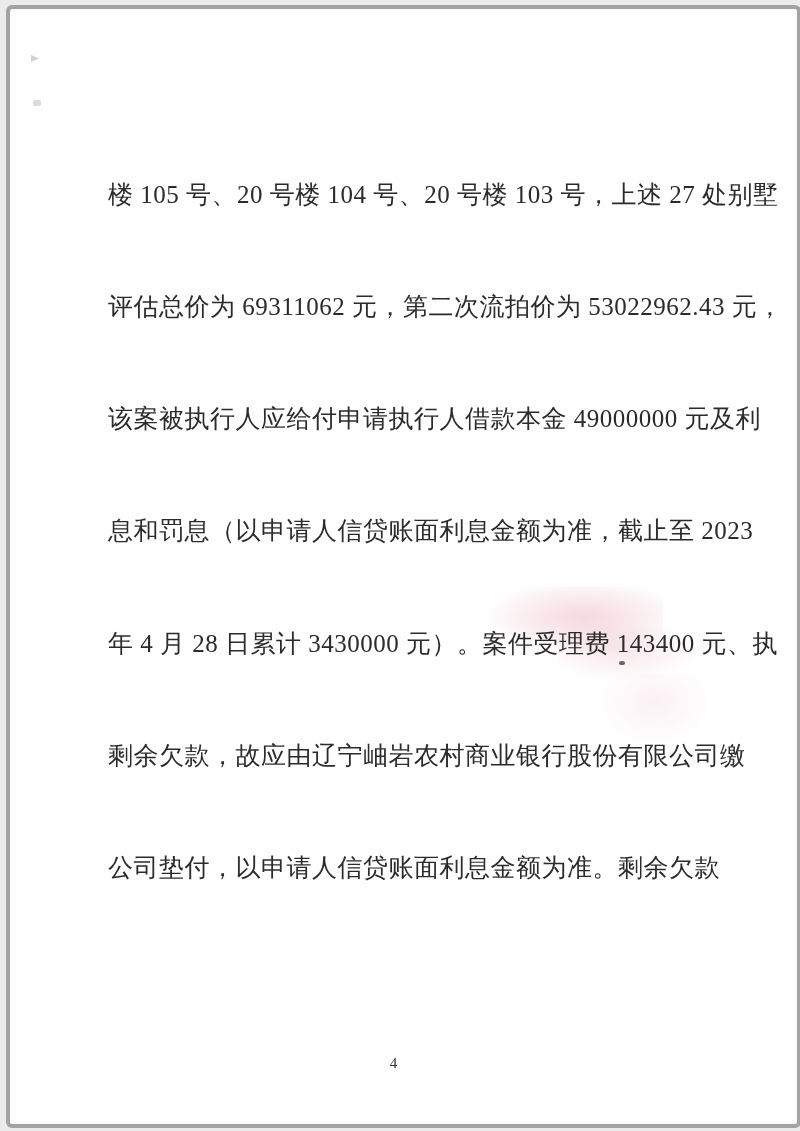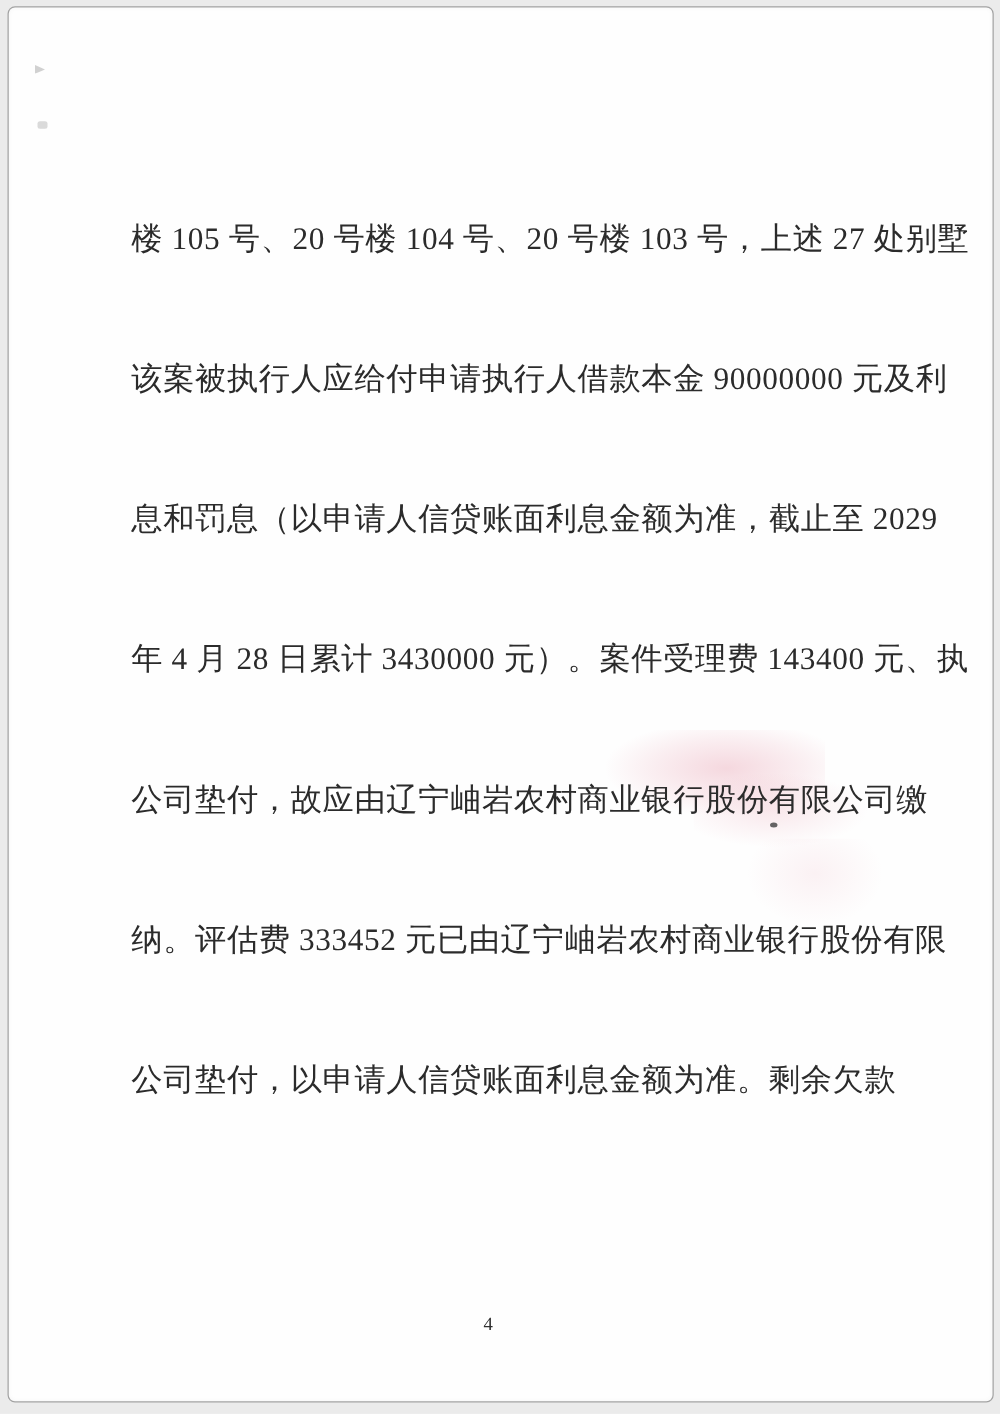--- a/index.html
+++ b/index.html
@@ -11,21 +11,21 @@
     overflow: hidden;
     position: relative;
   }
   .scan-page {
     position: absolute;
     left: 6px;
     top: 5px;
     width: 787px;
     height: 1115px;
     background: #fefefe;
-    border: 1px solid #a3a3a3;
+    border: 4px solid #a3a3a3;
     border-radius: 6px;
     box-shadow: 0 0 4px rgba(0,0,0,0.04) inset;
   }
   .text-block {
     position: absolute;
     left: 98px;
     top: 92px;
     width: 645px;
     font-family: "Liberation Serif", "DejaVu Serif", serif;
     font-size: 25px;
@@ -81,25 +81,25 @@
 
   <div class="stain stain-1"></div>
   <div class="stain stain-2"></div>
   <div class="stain stain-3"></div>
   <div class="stray-dot"></div>
   <div class="speck speck-1"></div>
   <div class="speck speck-2"></div>
 
   <div class="text-block">
     <div class="doc-line">楼 105 号、20 号楼 104 号、20 号楼 103 号，上述 27 处别墅</div>
-    <div class="doc-line">该案被执行人应给付申请执行人借款本金 90000000 元及利</div>
-    <div class="doc-line">息和罚息（以申请人信贷账面利息金额为准，截止至 2029</div>
+    <div class="doc-line">评估总价为 69311062 元，第二次流拍价为 53022962.43 元，</div>
+    <div class="doc-line">该案被执行人应给付申请执行人借款本金 49000000 元及利</div>
+    <div class="doc-line">息和罚息（以申请人信贷账面利息金额为准，截止至 2023</div>
     <div class="doc-line">年 4 月 28 日累计 3430000 元）。案件受理费 143400 元、执</div>
-    <div class="doc-line">公司垫付，故应由辽宁岫岩农村商业银行股份有限公司缴</div>
-    <div class="doc-line">纳。评估费 333452 元已由辽宁岫岩农村商业银行股份有限</div>
+    <div class="doc-line">剩余欠款，故应由辽宁岫岩农村商业银行股份有限公司缴</div>
     <div class="doc-line">公司垫付，以申请人信贷账面利息金额为准。剩余欠款</div>
     
     
     
     
     
     
     
     
     

